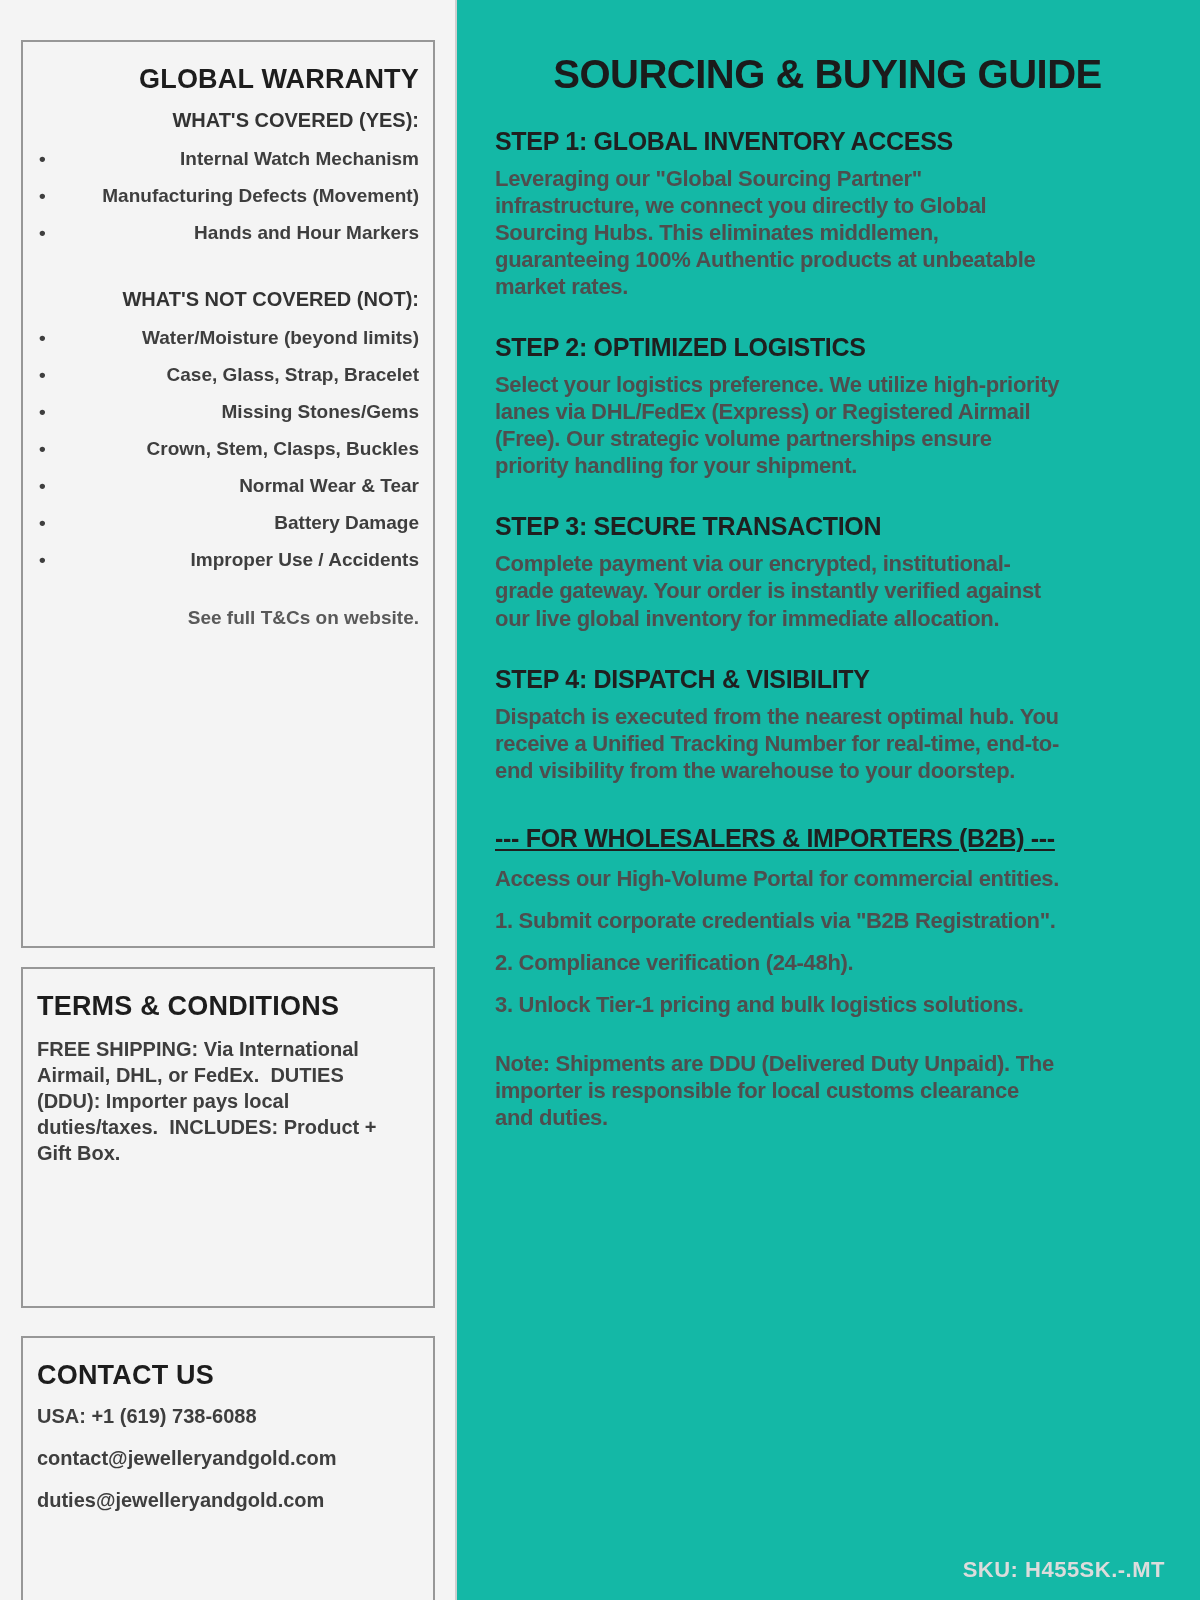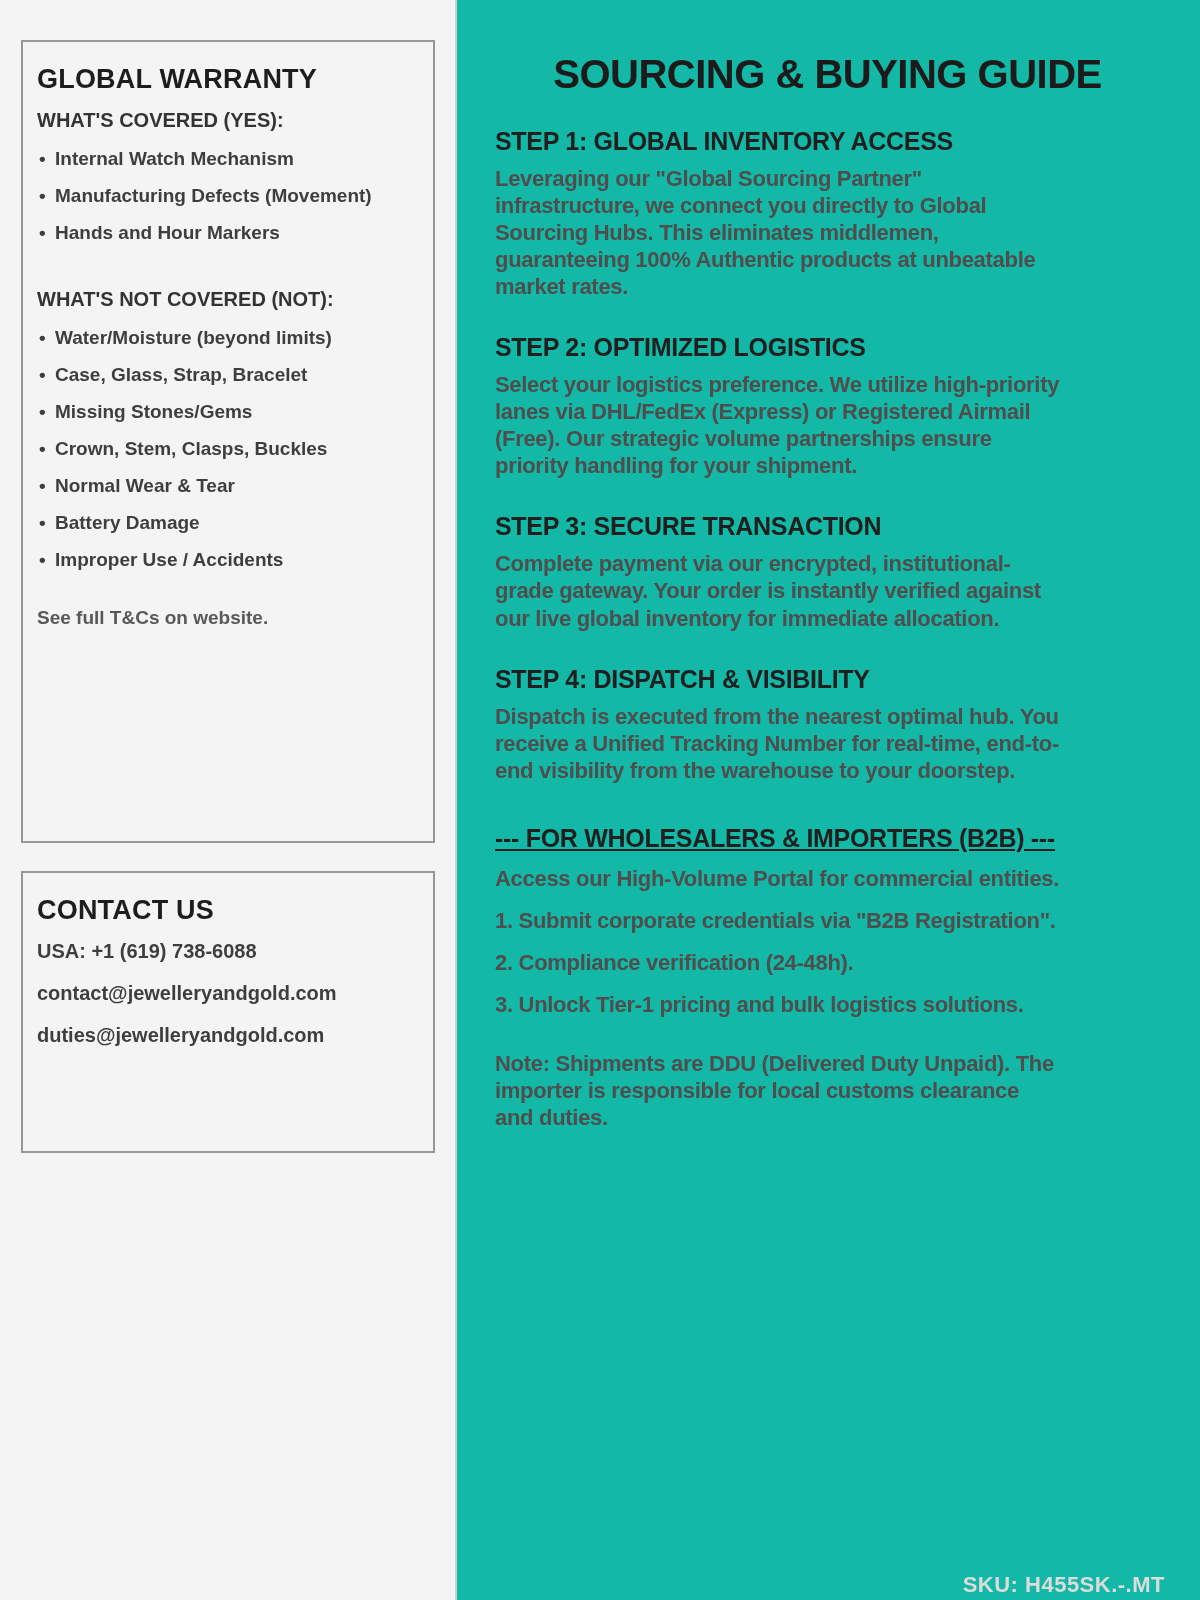--- a/index.html
+++ b/index.html
@@ -21,21 +21,21 @@
     width: 457px; min-width: 457px; height: 1600px;
     background: #f4f4f4;
     border-right: 2px solid #cfcfcf;
     padding: 40px 20px 0 21px;
   }
   .box {
     border: 2px solid #979797;
     background: #f4f4f4;
     padding: 22px 14px 0 14px;
   }
-  .box-warranty { height: 803px; }
+  .box-warranty { height: 908px; text-align: right; }
   .box-terms    { height: 341px; margin-top: 19px; }
   .box-contact  { height: 282px; margin-top: 28px; }
 
   .box h2 {
     margin: 0 0 14px 0;
     font-size: 27px; font-weight: 700;
     color: #1d1d1d; letter-spacing: 0.2px;
   }
   .box h3 {
     margin: 0 0 16px 0;
@@ -91,21 +91,21 @@
     font-size: 22px; font-weight: 700;
     color: #4e4e4e; line-height: 1.23;
     letter-spacing: -0.3px;
   }
   .b2b-heading { margin-top: 40px; margin-bottom: 12px; text-decoration: underline; }
   .b2b-para { margin-bottom: 15px; }
   .note { margin-top: 32px; }
 
   .sku {
     position: absolute;
-    right: 35px; bottom: 2px;
+    right: 35px; bottom: 17px;
     font-size: 22px; font-weight: 700;
     color: #dcdcdc; letter-spacing: 0.5px;
   }
 </style>
 </head>
 <body>
 
 <div class="page">
 
   <aside class="sidebar">
@@ -124,20 +124,24 @@
         <li>Case, Glass, Strap, Bracelet</li>
         <li>Missing Stones/Gems</li>
         <li>Crown, Stem, Clasps, Buckles</li>
         <li>Normal Wear &amp; Tear</li>
         <li>Battery Damage</li>
         <li>Improper Use / Accidents</li>
       </ul>
       <p class="footnote">See full T&amp;Cs on website.</p>
     </section>
 
+    <section class="box box-terms">
+      <h2>TERMS &amp; CONDITIONS</h2>
+      <p class="terms-body">FREE SHIPPING: Via International Airmail, DHL, or FedEx.  DUTIES (DDU): Importer pays local duties/taxes.  INCLUDES: Product + Gift Box.</p>
+    </section>
 
     <section class="box box-contact">
       <h2>CONTACT US</h2>
       <p class="contact-line">USA: +1 (619) 738-6088</p>
       <p class="contact-line">contact@jewelleryandgold.com</p>
       <p class="contact-line">duties@jewelleryandgold.com</p>
     </section>
 
   </aside>
 

